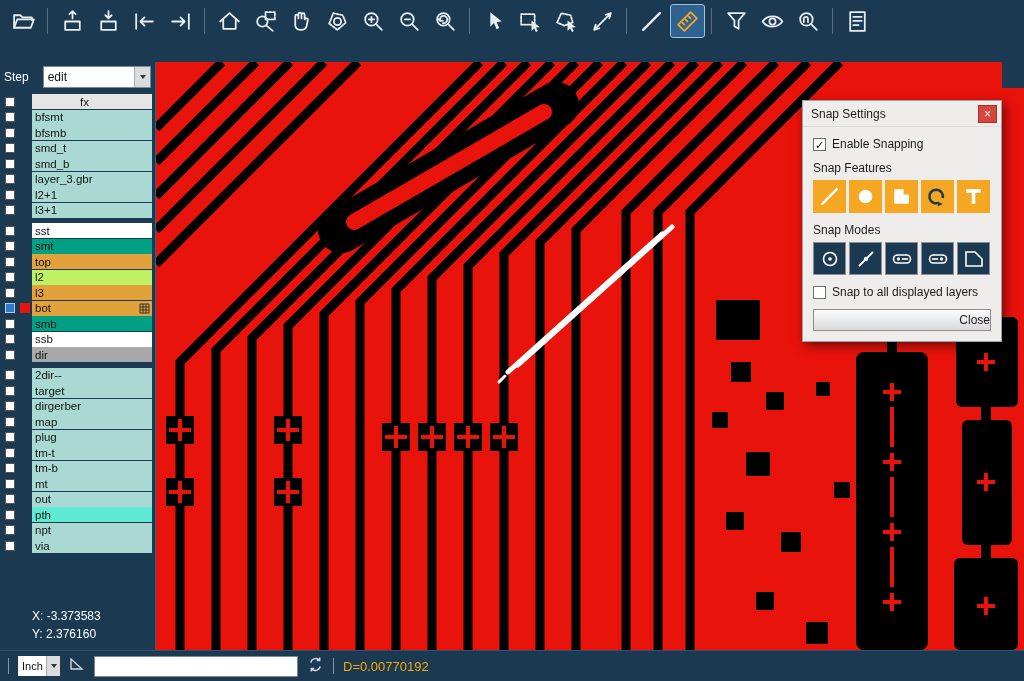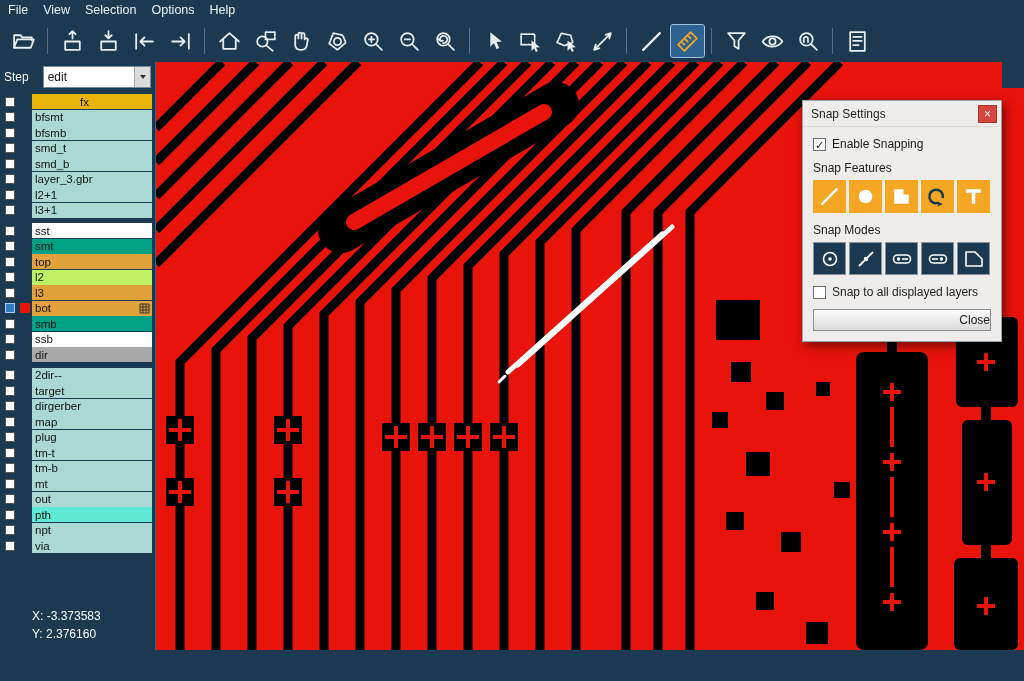--- a/index.html
+++ b/index.html
@@ -60,27 +60,20 @@
   .sel-btn2{width:13px;height:100%;background:#dcdcdc;border-left:1px solid #aaa;display:flex;align-items:center;justify-content:center;margin-left:auto;}
   .cmd-input{width:196px;height:19px;border:1px solid #7a8a94;background:#fff;font-size:12px;padding:0 3px;font-family:"Liberation Sans",sans-serif;}
   .sep2{width:1px;height:16px;background:#7f98a8;}
   .distance{color:#f5a80a;font-size:13px;}
 </style>
 </head>
 <body>
 
 <div class="app">
 
-  <div class="menu-bar">
-      <div class="menu-item">File</div>
-      <div class="menu-item">View</div>
-      <div class="menu-item">Selection</div>
-      <div class="menu-item">Options</div>
-      <div class="menu-item">Help</div>
-    </div>
 
   <div class="toolbar">
       <div class="tb-btn">
         <svg viewBox="0 0 24 24" fill="none" stroke="#e9eef2" stroke-width="1.7" stroke-linecap="round" stroke-linejoin="round">
           <path d="M3 18 V6 h6 l2 2 h9 v3"></path>
           <path d="M3 18 l3-8 h16 l-3 8 z"></path>
         </svg>
       </div>
       <div class="tb-sep"></div>
       <div class="tb-btn">
@@ -223,21 +216,21 @@
             <i class="chv"></i>
           </span>
       </div>
     </div>
     <div class="layer-list">
         <div class="layer-row">
           <div class="cb-cell">
             <div class="cb"></div>
           </div>
           <div class="swatch"></div>
-          <div class="layer-label" style="background: #eab308; padding-left: 48px;">fx</div>
+          <div class="layer-label" style="background: #e5e5e5; padding-left: 48px;">fx</div>
         </div>
         <div class="layer-row">
           <div class="cb-cell">
             <div class="cb"></div>
           </div>
           <div class="swatch"></div>
           <div class="layer-label" style="background: rgb(170, 216, 210);">bfsmt</div>
         </div>
         <div class="layer-row">
           <div class="cb-cell">
@@ -616,14 +609,37 @@
           </div>
         </div>
       <div class="dlg-check">
         <span class="checkbox" id="cb-all"></span>
         <span>Snap to all displayed layers</span>
       </div>
       <div class="close-btn">Close</div>
     </div>
   </div>
 
+  <div class="statusbar">
+    <div class="grip"></div>
+    <div class="unit-select">
+      <span>Inch</span>
+      <span class="sel-btn2">
+          <i class="chv"></i>
+        </span>
+    </div>
+    <span class="angle-icon">
+      <svg width="16" height="16" viewBox="0 0 16 16">
+          <path d="M2 13 H13 L2 3 Z" stroke="#cfd8dd" fill="none" stroke-width="1.4"></path>
+        </svg>
+    </span>
+    <input class="cmd-input" value="" style="">
+    <span class="sync-icon">
+      <svg width="17" height="17" viewBox="0 0 18 18" fill="none" stroke="#cfd8dd" stroke-width="1.5">
+        <path d="M4 7 a5.5 5.5 0 0 1 9.5-2.5 M13.5 1.5 v3.2 h-3.2"></path>
+        <path d="M14 11 a5.5 5.5 0 0 1 -9.5 2.5 M4.5 16.5 v-3.2 h3.2"></path>
+      </svg>
+    </span>
+    <div class="sep2"></div>
+    <span class="distance">D=0.00770192</span>
+  </div>
 
 </div>
 
 </body></html>

